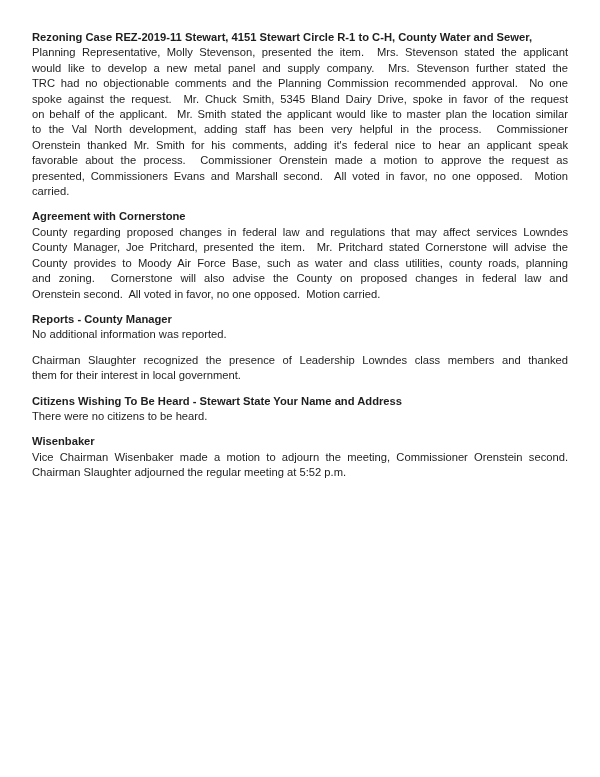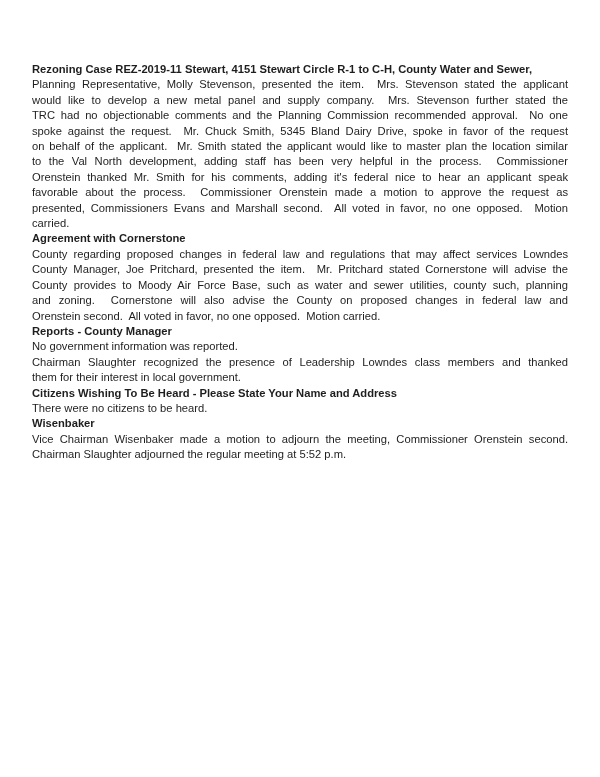--- a/index.html
+++ b/index.html
@@ -4,28 +4,28 @@
 <style>
   html, body {
     margin: 0; padding: 0;
     width: 600px; height: 777px;
     background: #ffffff;
     font-family: "Liberation Sans", sans-serif;
     overflow: hidden;
   }
   #doc {
     position: absolute;
-    top: 62px; left: 32px;
+    top: 30px; left: 32px;
     width: 536px;
     color: #1e1e1e;
     font-size: 11.2px;
     filter: blur(0.18px);
   }
   .block { margin: 0; }
-  .block.gap { }
+  .block.gap { margin-top: 10px; }
   .line {
     line-height: 15.4px;
     min-height: 15.4px;
     text-align: left;
   }
   .line.hl {
     font-weight: 700;
     white-space: nowrap;
   }
   .line.jl {
@@ -51,36 +51,36 @@
       <div class="line jl">favorable about the process.&nbsp; Commissioner Orenstein made a motion to approve the request as</div>
       <div class="line jl">presented, Commissioners Evans and Marshall second.&nbsp; All voted in favor, no one opposed.&nbsp; Motion</div>
       <div class="line">carried.</div>
     </div>
     <div class="block gap">
       <div class="line hl">Agreement with Cornerstone</div>
     </div>
     <div class="block">
       <div class="line jl">County regarding proposed changes in federal law and regulations that may affect services Lowndes</div>
       <div class="line jl">County Manager, Joe Pritchard, presented the item.&nbsp; Mr. Pritchard stated Cornerstone will advise the</div>
-      <div class="line jl">County provides to Moody Air Force Base, such as water and sewer utilities, county such, planning</div>
+      <div class="line jl">County provides to Moody Air Force Base, such as water and class utilities, county roads, planning</div>
       <div class="line jl">and zoning.&nbsp; Cornerstone will also advise the County on proposed changes in federal law and</div>
       <div class="line">Orenstein second.&nbsp; All voted in favor, no one opposed.&nbsp; Motion carried.</div>
     </div>
     <div class="block gap">
       <div class="line hl">Reports - County Manager</div>
     </div>
     <div class="block">
-      <div class="line">No government information was reported.</div>
+      <div class="line">No additional information was reported.</div>
     </div>
     <div class="block gap">
       <div class="line jl">Chairman Slaughter recognized the presence of Leadership Lowndes class members and thanked</div>
       <div class="line">them for their interest in local government.</div>
     </div>
     <div class="block gap">
-      <div class="line hl">Citizens Wishing To Be Heard - Please State Your Name and Address</div>
+      <div class="line hl">Citizens Wishing To Be Heard - Stewart State Your Name and Address</div>
     </div>
     <div class="block">
       <div class="line">There were no citizens to be heard.</div>
     </div>
     <div class="block gap">
       <div class="line hl">Wisenbaker</div>
     </div>
     <div class="block">
       <div class="line jl">Vice Chairman Wisenbaker made a motion to adjourn the meeting, Commissioner Orenstein second.</div>
       <div class="line">Chairman Slaughter adjourned the regular meeting at 5:52 p.m.</div>

